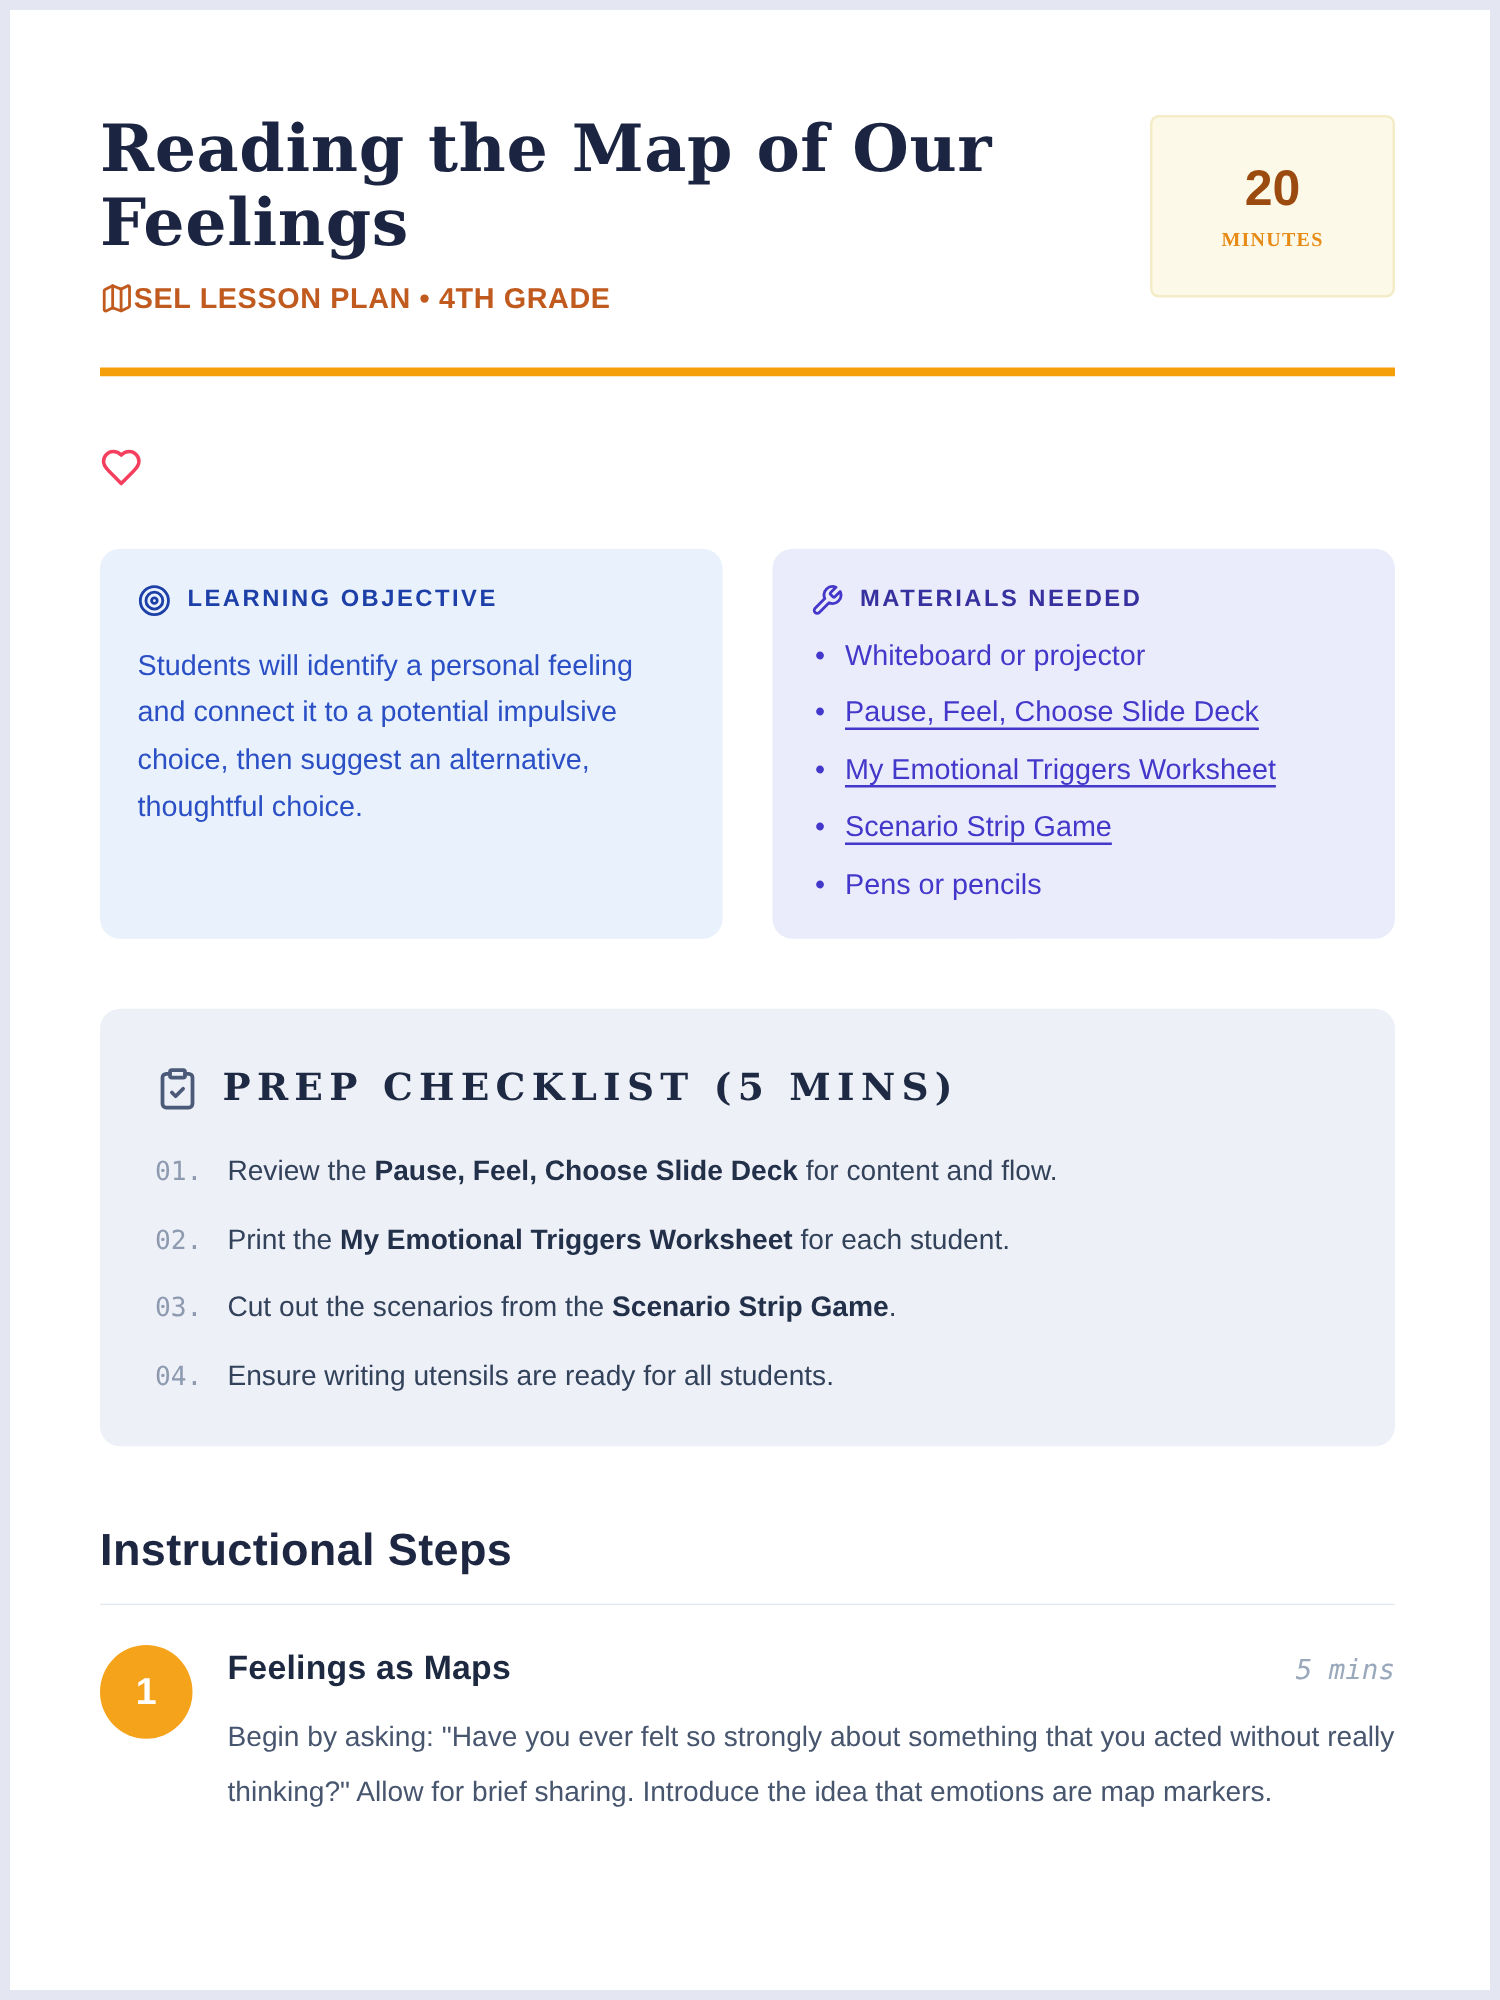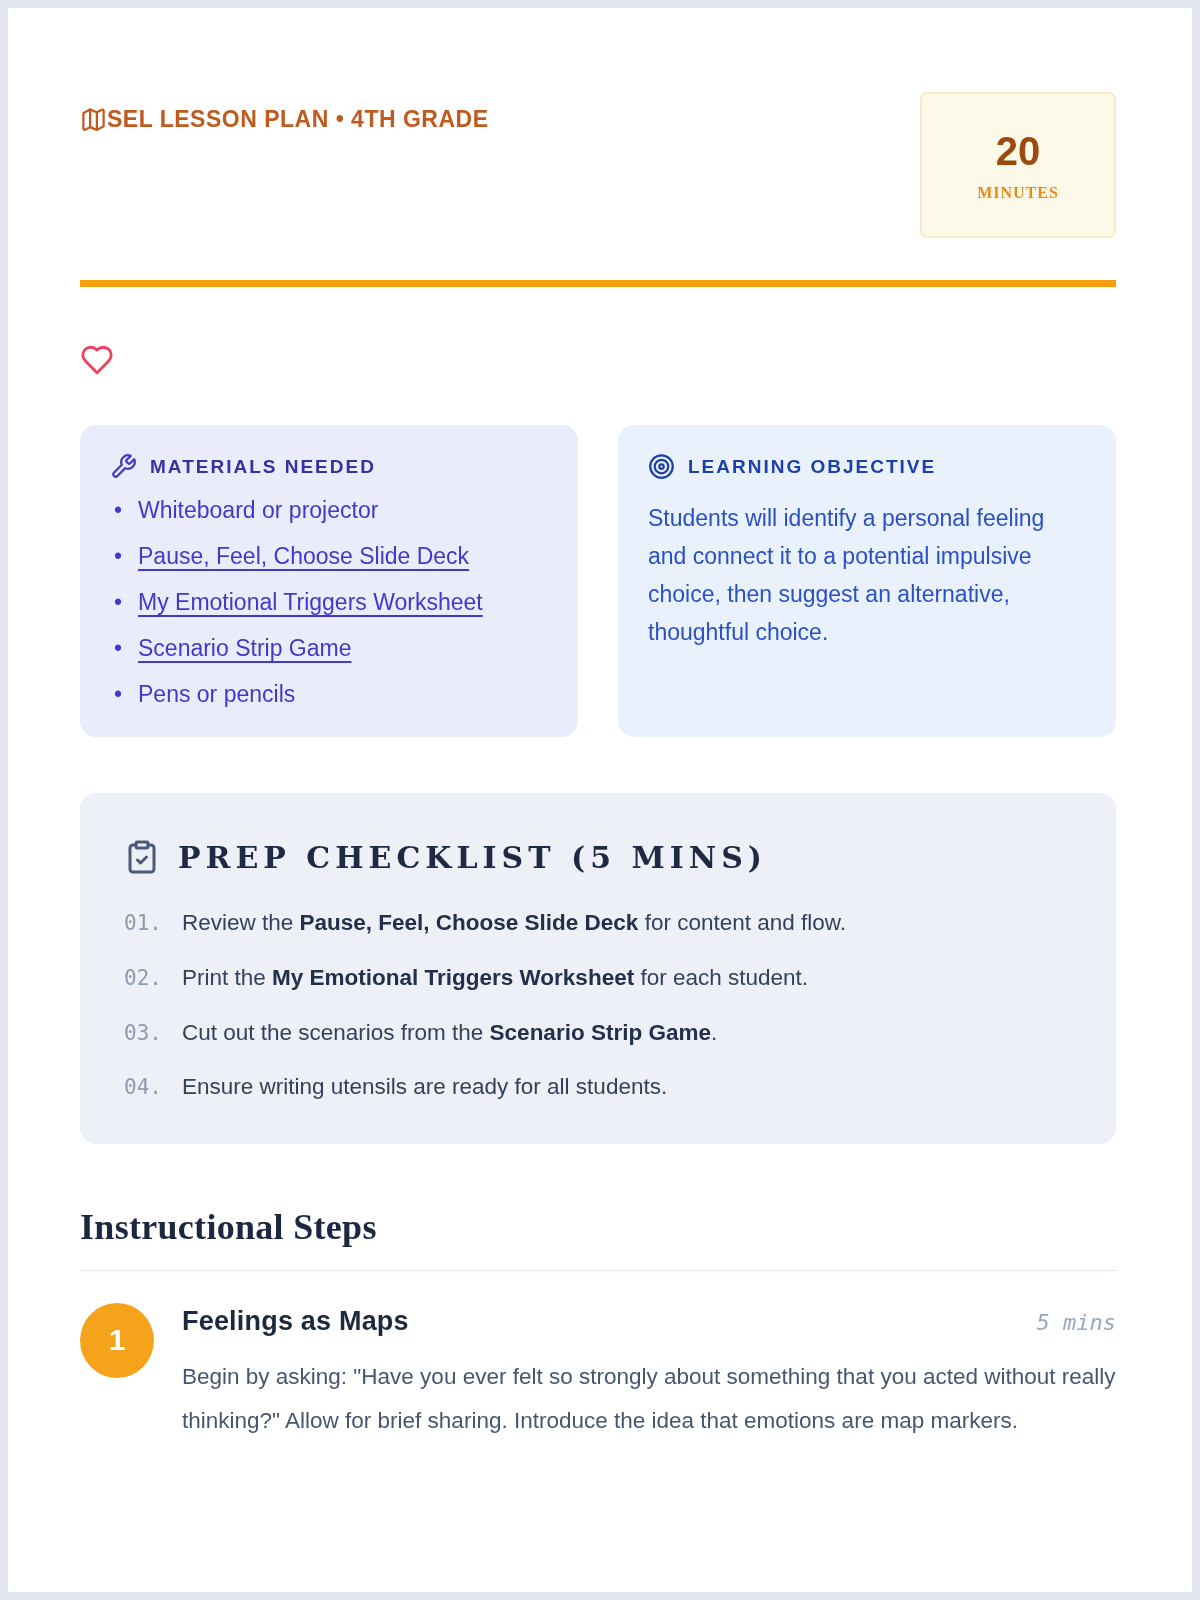--- a/index.html
+++ b/index.html
@@ -144,21 +144,21 @@
     color: #8d9ab0;
     margin-right: 20px;
     flex-shrink: 0;
   }
   .prep-text { font-size: 22.5px; color: #33425b; line-height: 1.45; }
   .prep-text strong { color: #22304a; font-weight: 700; }
 
   
   .steps-heading {
     margin-top: 62px;
-    font-family: Liberation Serif, serif;
+    font-family: Liberation Sans, sans-serif;
     font-weight: 700;
     font-size: 36px;
     color: #1d2742;
     padding-bottom: 22px;
     border-bottom: 1px solid #e3e8f0;
     letter-spacing: 0.3px;
   }
   .step-item { margin-top: 32px; display: flex; align-items: flex-start; }
   .step-number {
     flex-shrink: 0;
@@ -184,20 +184,21 @@
   }
   .step-body { margin-top: 18px; font-size: 22.5px; color: #47566e; line-height: 1.95; }
 </style>
 </head>
 <body>
 
 <div class="page">
 
   <div class="header-row">
     <div class="title-block">
+      <h1 class="display-title">Reading the Map of Our Feelings</h1>
       <div class="subtitle">
         <svg viewBox="0 0 24 24" fill="none" stroke="#c05a1e" stroke-width="2" stroke-linecap="round" stroke-linejoin="round">
           <path d="M9 3.2 3.6 5.9a1 1 0 0 0-.6.9v13.4a1 1 0 0 0 1.4.9L9 18.8l6 2.4 5.4-2.7a1 1 0 0 0 .6-.9V4.2a1 1 0 0 0-1.4-.9L15 5.6 9 3.2z"></path>
           <path d="M15 5.6v15.2"></path>
             <path d="M9 3.2v15.6"></path>
         </svg>
         <span>SEL LESSON PLAN • 4TH GRADE</span>
       </div>
     </div>
     <div class="duration-badge">
@@ -208,46 +209,46 @@
 
   <hr class="accent-divider">
 
   <h2 class="why-heading">
     <svg viewBox="0 0 24 24" fill="none" stroke="#f43f5e" stroke-width="2" stroke-linecap="round" stroke-linejoin="round">
       <path d="M19 14c1.49-1.46 3-3.21 3-5.5A5.5 5.5 0 0 0 16.5 3c-1.76 0-3 .5-4.5 2-1.5-1.5-2.74-2-4.5-2A5.5 5.5 0 0 0 2 8.5c0 2.29 1.51 4.04 3 5.5l7 7Z"></path>
     </svg>
   </h2>
 
   <div class="cards-row">
-    <div class="info-card materials-card">
-      <div class="card-header">
-        <svg viewBox="0 0 24 24" fill="none" stroke="#4338ca" stroke-width="2" stroke-linecap="round" stroke-linejoin="round">
-          <path d="M14.7 6.3a1 1 0 0 0 0 1.4l1.6 1.6a1 1 0 0 0 1.4 0l3.77-3.77a6 6 0 0 1-7.94 7.94l-6.91 6.91a2.12 2.12 0 0 1-3-3l6.91-6.91a6 6 0 0 1 7.94-7.94l-3.76 3.76z"></path>
-        </svg>
-        <span>MATERIALS NEEDED</span>
-      </div>
-      <ul class="materials-list">
-          <li>Whiteboard or projector</li>
-          <li><a href="#">Pause, Feel, Choose Slide Deck</a></li>
-          <li><a href="#">My Emotional Triggers Worksheet</a></li>
-          <li><a href="#">Scenario Strip Game</a></li>
-          <li>Pens or pencils</li>
-        </ul>
-    </div>
-
     <div class="info-card objective-card">
       <div class="card-header">
         <svg viewBox="0 0 24 24" fill="none" stroke="#1c3fa8" stroke-width="2">
           <circle cx="12" cy="12" r="10"></circle>
             <circle cx="12" cy="12" r="6"></circle>
             <circle cx="12" cy="12" r="2"></circle>
         </svg>
         <span>LEARNING OBJECTIVE</span>
       </div>
       <p class="objective-text">Students will identify a personal feeling and connect it to a potential impulsive choice, then suggest an alternative, thoughtful choice.</p>
+    </div>
+
+    <div class="info-card materials-card">
+      <div class="card-header">
+        <svg viewBox="0 0 24 24" fill="none" stroke="#4338ca" stroke-width="2" stroke-linecap="round" stroke-linejoin="round">
+          <path d="M14.7 6.3a1 1 0 0 0 0 1.4l1.6 1.6a1 1 0 0 0 1.4 0l3.77-3.77a6 6 0 0 1-7.94 7.94l-6.91 6.91a2.12 2.12 0 0 1-3-3l6.91-6.91a6 6 0 0 1 7.94-7.94l-3.76 3.76z"></path>
+        </svg>
+        <span>MATERIALS NEEDED</span>
+      </div>
+      <ul class="materials-list">
+          <li>Whiteboard or projector</li>
+          <li><a href="#">Pause, Feel, Choose Slide Deck</a></li>
+          <li><a href="#">My Emotional Triggers Worksheet</a></li>
+          <li><a href="#">Scenario Strip Game</a></li>
+          <li>Pens or pencils</li>
+        </ul>
     </div>
   </div>
 
   <div class="prep-card">
     <h2 class="prep-heading">
       <svg viewBox="0 0 24 24" fill="none" stroke="#4a5a78" stroke-width="2" stroke-linecap="round" stroke-linejoin="round">
         <rect x="8" y="2" width="8" height="4" rx="1"></rect>
         <path d="M16 4h2a2 2 0 0 1 2 2v14a2 2 0 0 1-2 2H6a2 2 0 0 1-2-2V6a2 2 0 0 1 2-2h2"></path>
         <path d="m9 14 2 2 4-4"></path>
       </svg>

